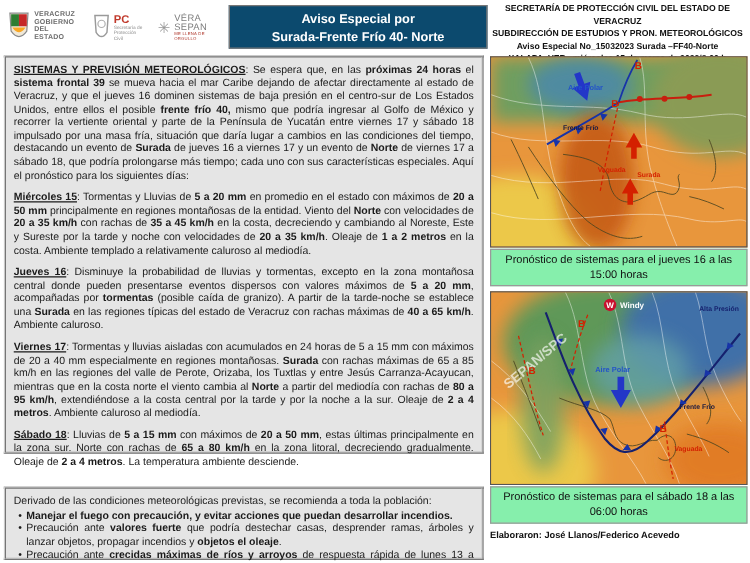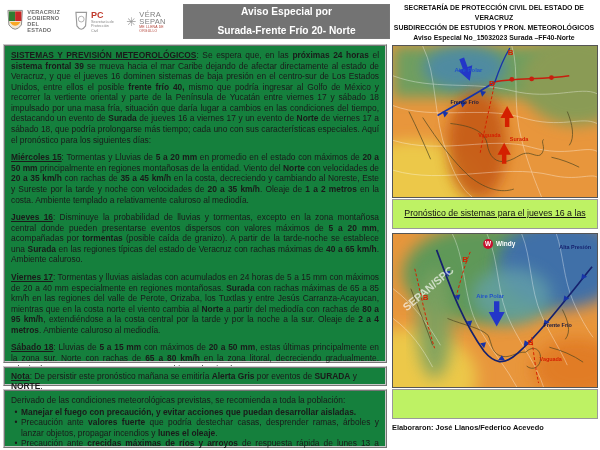--- a/index.html
+++ b/index.html
@@ -13,48 +13,48 @@
   .logos{position:absolute;left:6px;top:4px;width:175px;height:36px;display:flex;align-items:center;gap:10px;}
   .logo{display:flex;align-items:center;gap:3px;}
   .logo-text{display:flex;flex-direction:column;line-height:1.05;}
   .gov-line{font-size:5.6px;font-weight:bold;color:#6e6e6e;letter-spacing:.2px;}
   .pc-abbr{font-size:9px;font-weight:bold;color:#c0392b;line-height:1;}
   .pc-sub{font-size:3.8px;color:#8a8a8a;line-height:1.15;}
   .brand-word{font-size:7.5px;font-weight:normal;color:#7d7d7d;line-height:.95;letter-spacing:.3px;}
   .brand-tag{font-size:3.4px;color:#b03a2e;margin-top:1px;letter-spacing:.2px;}
   .flake{font-size:12px;color:#9a9a9a;line-height:1;}
 
-  .title-box{position:absolute;left:183px;top:4px;width:205px;height:33px;background:#737373;
+  .title-box{position:absolute;left:183px;top:4px;width:205px;height:33px;background:#0c4a6e;
              border:1px solid #777;color:#fff;font-weight:bold;font-size:10.2px;line-height:1.4;
-             text-align:center;display:flex;flex-direction:column;justify-content:space-between;}
+             text-align:center;display:flex;flex-direction:column;justify-content:flex-end;}
   .org-head{position:absolute;left:390px;top:3px;width:208px;text-align:center;
             font-size:6.9px;font-weight:bold;line-height:1.45;color:#111;}
 
   
-  .box{position:absolute;left:3px;width:384px;border:2px ridge #c9c9c9;background:#15803d;
+  .box{position:absolute;left:3px;width:384px;border:2px ridge #c9c9c9;background:#e5e5e5;
        box-sizing:border-box;padding:4px 6px;}
   .box-main{top:44px;height:319px;}
   .box-nota{top:366px;height:20px;padding:3px 6px;}
   .box-reco{top:389px;height:59px;}
   .para{font-size:8.4px;line-height:1.26;text-align:justify;margin:0 0 7px 0;}
   .para:last-child{margin-bottom:0;}
   .nota-line{font-size:8.4px;line-height:1.2;}
   .reco-head{font-size:8.4px;font-weight:normal;line-height:1.25;margin-bottom:1px;}
   .bullet{display:flex;font-size:8.4px;line-height:1.25;}
   .bullet .dot{width:10px;flex:0 0 10px;text-align:center;}
   .bullet .bt{flex:1;text-align:justify;}
 
   
   .mapfig{position:absolute;left:392px;width:206px;border:1px solid #555;box-sizing:border-box;background:#e8963c;}
   .map1{top:45px;height:153px;}
   .map2{top:233px;height:155px;}
   .mapfig svg{display:block;width:100%;height:100%;}
-  .caption{position:absolute;left:392px;width:206px;background:#bef264;border:1px solid #9a9a9a;
+  .caption{position:absolute;left:392px;width:206px;background:#86efac;border:1px solid #9a9a9a;
            box-sizing:border-box;text-align:center;font-size:8.8px;line-height:1.35;color:#111;
-           display:flex;flex-direction:column;justify-content:center;text-decoration:underline;}
+           display:flex;flex-direction:column;justify-content:center;}
   .cap1{top:199px;height:30px;}
   .cap2{top:389px;height:30px;}
   .footer{position:absolute;left:392px;top:423px;width:206px;font-size:7.4px;font-weight:bold;
           line-height:1.45;color:#111;}
 
   .maplbl{font-family:"Liberation Sans",sans-serif;font-weight:bold;}
 </style>
 </head>
 <body>
 
@@ -90,51 +90,48 @@
       <div class="logo-text">
         <span class="brand-word">VÉRA</span>
         <span class="brand-word">SEPAN</span>
         <span class="brand-tag">ME LLENA DE ORGULLO</span>
       </div>
     </div>
   </div>
 
   <div class="title-box">
     <span>Aviso Especial por</span>
-    <span>Surada-Frente Frío 20- Norte</span>
+    <span>Surada-Frente Frío 40- Norte</span>
   </div>
 
   <div class="org-head">
     <div>SECRETARÍA DE PROTECCIÓN CIVIL DEL ESTADO DE VERACRUZ</div>
     <div>SUBDIRECCIÓN DE ESTUDIOS Y PRON. METEOROLÓGICOS</div>
     <div>Aviso Especial No_15032023 Surada –FF40-Norte</div>
     <div>XALAPA, VER., miércoles 15 de marzo de 2023/8:00 h</div>
   </div>
 
   <div class="box box-main">
     <p class="para"><span class="b u">SISTEMAS Y PREVISIÓN METEOROLÓGICOS</span><span>: Se espera que, en las </span><span class="b">próximas 24 horas</span><span> el </span><span class="b">sistema frontal 39</span><span> se mueva hacia el mar Caribe dejando de afectar directamente al estado de Veracruz, y que el jueves 16 dominen sistemas de baja presión en el centro-sur de Los Estados Unidos, entre ellos el posible </span><span class="b">frente frío 40,</span><span> mismo que podría ingresar al Golfo de México y recorrer la vertiente oriental y parte de la Península de Yucatán entre viernes 17 y sábado 18 impulsado por una masa fría, situación que daría lugar a cambios en las condiciones del tiempo, destacando un evento de </span><span class="b">Surada</span><span> de jueves 16 a viernes 17 y un evento de </span><span class="b">Norte</span><span> de viernes 17 a sábado 18, que podría prolongarse más tiempo; cada uno con sus características especiales. Aquí el pronóstico para los siguientes días:</span></p>
     <p class="para"><span class="b u">Miércoles 15</span><span>: Tormentas y Lluvias de </span><span class="b">5 a 20 mm</span><span> en promedio en el estado con máximos de </span><span class="b">20 a 50 mm</span><span> principalmente en regiones montañosas de la entidad. Viento del </span><span class="b">Norte</span><span> con velocidades de </span><span class="b">20 a 35 km/h</span><span> con rachas de </span><span class="b">35 a 45 km/h</span><span> en la costa, decreciendo y cambiando al Noreste, Este y Sureste por la tarde y noche con velocidades de </span><span class="b">20 a 35 km/h</span><span>. Oleaje de </span><span class="b">1 a 2 metros</span><span> en la costa. Ambiente templado a relativamente caluroso al mediodía.</span></p>
     <p class="para"><span class="b u">Jueves 16</span><span>: Disminuye la probabilidad de lluvias y tormentas, excepto en la zona montañosa central donde pueden presentarse eventos dispersos con valores máximos de </span><span class="b">5 a 20 mm</span><span>, acompañadas por </span><span class="b">tormentas</span><span> (posible caída de granizo). A partir de la tarde-noche se establece una </span><span class="b">Surada</span><span> en las regiones típicas del estado de Veracruz con rachas máximas de </span><span class="b">40 a 65 km/h</span><span>. Ambiente caluroso.</span></p>
     <p class="para"><span class="b u">Viernes 17</span><span>: Tormentas y lluvias aisladas con acumulados en 24 horas de 5 a 15 mm con máximos de 20 a 40 mm especialmente en regiones montañosas. </span><span class="b">Surada</span><span> con rachas máximas de 65 a 85 km/h en las regiones del valle de Perote, Orizaba, los Tuxtlas y entre Jesús Carranza-Acayucan, mientras que en la costa norte el viento cambia al </span><span class="b">Norte</span><span> a partir del mediodía con rachas de </span><span class="b">80 a 95 km/h</span><span>, extendiéndose a la costa central por la tarde y por la noche a la sur.  Oleaje de </span><span class="b">2 a 4 metros</span><span>. Ambiente caluroso al mediodía.</span></p>
     <p class="para"><span class="b u">Sábado 18</span><span>: Lluvias de </span><span class="b">5 a 15 mm</span><span> con máximos de </span><span class="b">20 a 50 mm</span><span>, estas últimas principalmente en la zona sur. Norte con rachas de </span><span class="b">65 a 80 km/h</span><span> en la zona litoral, decreciendo gradualmente. Oleaje de </span><span class="b">2 a 4 metros</span><span>. La temperatura ambiente desciende.</span></p>
   </div>
 
-  <div class="box box-nota">
-    <div class="nota-line"><span class="b u">Nota</span><span>: De persistir este pronóstico mañana se emitiría </span><span class="b">Alerta Gris</span><span> por eventos de </span><span class="b">SURADA</span><span> y </span><span class="b">NORTE</span><span>.</span></div>
-  </div>
 
   <div class="box box-reco">
     <div class="reco-head">Derivado de las condiciones meteorológicas previstas, se recomienda a toda la población:</div>
     <div class="bullet">
       <span class="dot">•</span>
-      <span class="bt"><span class="b">Manejar el fuego con precaución, y evitar acciones que puedan desarrollar aisladas.</span></span>
+      <span class="bt"><span class="b">Manejar el fuego con precaución, y evitar acciones que puedan desarrollar incendios.</span></span>
     </div>
     <div class="bullet">
       <span class="dot">•</span>
-      <span class="bt"><span>Precaución ante </span><span class="b">valores fuerte</span><span> que podría destechar casas, desprender ramas, árboles y lanzar objetos, propagar incendios y </span><span class="b">lunes el oleaje</span><span>.</span></span>
+      <span class="bt"><span>Precaución ante </span><span class="b">valores fuerte</span><span> que podría destechar casas, desprender ramas, árboles y lanzar objetos, propagar incendios y </span><span class="b">objetos el oleaje</span><span>.</span></span>
     </div>
     <div class="bullet">
       <span class="dot">•</span>
       <span class="bt"><span>Precaución ante </span><span class="b">crecidas máximas de ríos y arroyos</span><span> de respuesta rápida de lunes 13 a miércoles 15.</span></span>
     </div>
   </div>
 
   <div class="mapfig map1">
     <svg viewBox="0 0 206 152" preserveAspectRatio="none">
       <defs>
@@ -191,20 +188,21 @@
       <text class="maplbl" x="62" y="26" font-size="6" fill="#2353c8">Aire Polar</text>
       <text class="maplbl" x="58" y="58" font-size="5.5" fill="#1a1a40">Frente Frío</text>
       <text class="maplbl" x="86" y="92" font-size="5.5" fill="#d42000">Vaguada</text>
       <text class="maplbl" x="118" y="96" font-size="5.5" fill="#d42000">Surada</text>
       <text class="maplbl" x="116" y="9" font-size="8" fill="#d42000">B</text>
       <text class="maplbl" x="97" y="40" font-size="8" fill="#d42000">B</text>
     </svg>
   </div>
   <div class="caption cap1">
     <span>Pronóstico de sistemas para el jueves 16 a las</span>
+    <span>15:00 horas</span>
   </div>
 
   <div class="mapfig map2">
     <svg viewBox="0 0 206 154" preserveAspectRatio="none">
       <defs>
         <filter id="blur2" x="-30%" y="-30%" width="160%" height="160%">
             <feGaussianBlur stdDeviation="8"></feGaussianBlur>
           </filter>
         <path id="arrowDn" d="M0,-9 L0,-3 L-3,-3 L1.5,5 L6,-3 L3,-3 L3,-9 Z"></path>
       </defs>
@@ -265,19 +263,21 @@
       <text class="maplbl" x="84" y="64" font-size="6" fill="#2353c8">Aire Polar</text>
       <text class="maplbl" x="168" y="15" font-size="5.5" fill="#15216e">Alta Presión</text>
       <text class="maplbl" x="152" y="94" font-size="5.5" fill="#1a1a40">Frente Frío</text>
       <text class="maplbl" x="148" y="128" font-size="5.5" fill="#d42000">Vaguada</text>
       <text class="maplbl" x="30" y="66" font-size="8" fill="#d42000">B</text>
       <text class="maplbl" x="70" y="28" font-size="8" fill="#d42000">B</text>
       <text class="maplbl" x="136" y="112" font-size="8" fill="#d42000">B</text>
     </svg>
   </div>
   <div class="caption cap2">
+    <span>Pronóstico de sistemas para el sábado 18 a las</span>
+    <span>06:00 horas</span>
   </div>
 
   <div class="footer">
     <div>Elaboraron: José Llanos/Federico Acevedo</div>
   </div>
 
 </div>
 
 </body></html>

